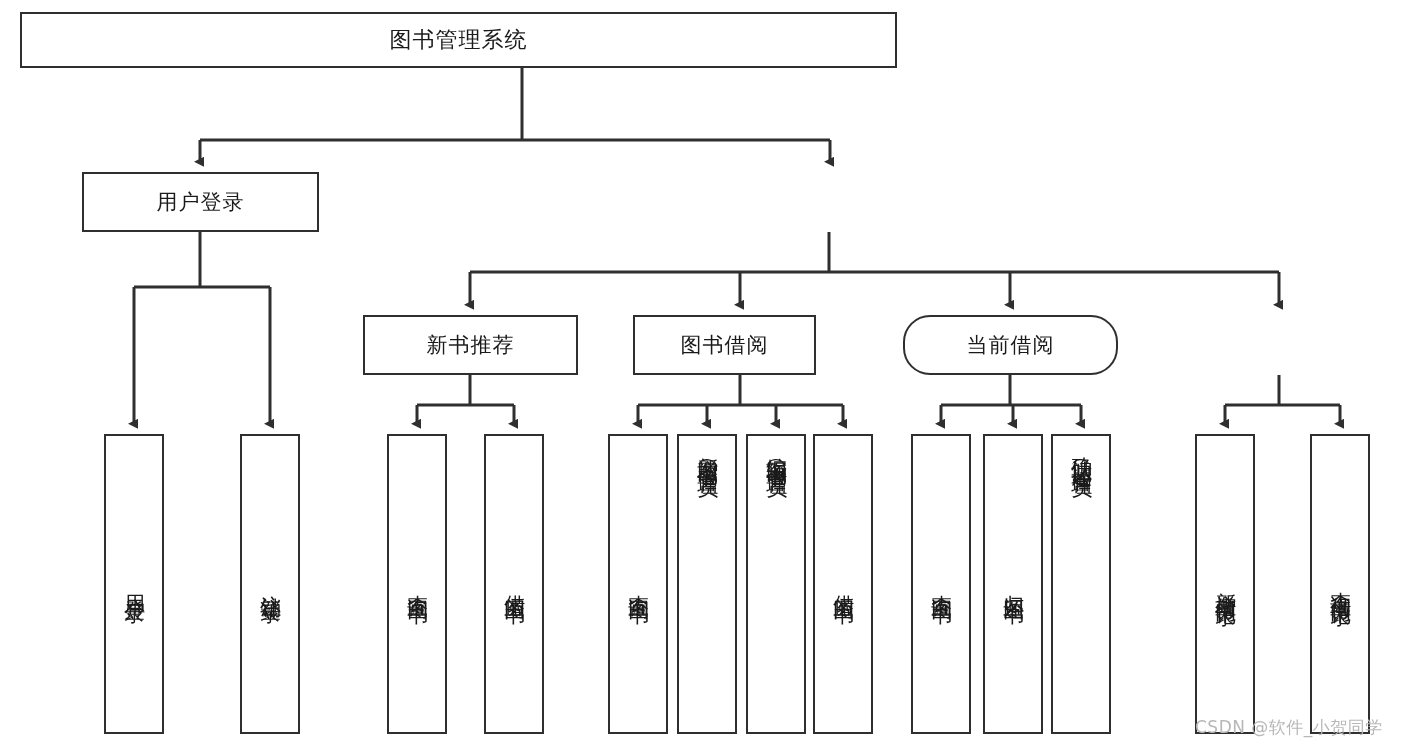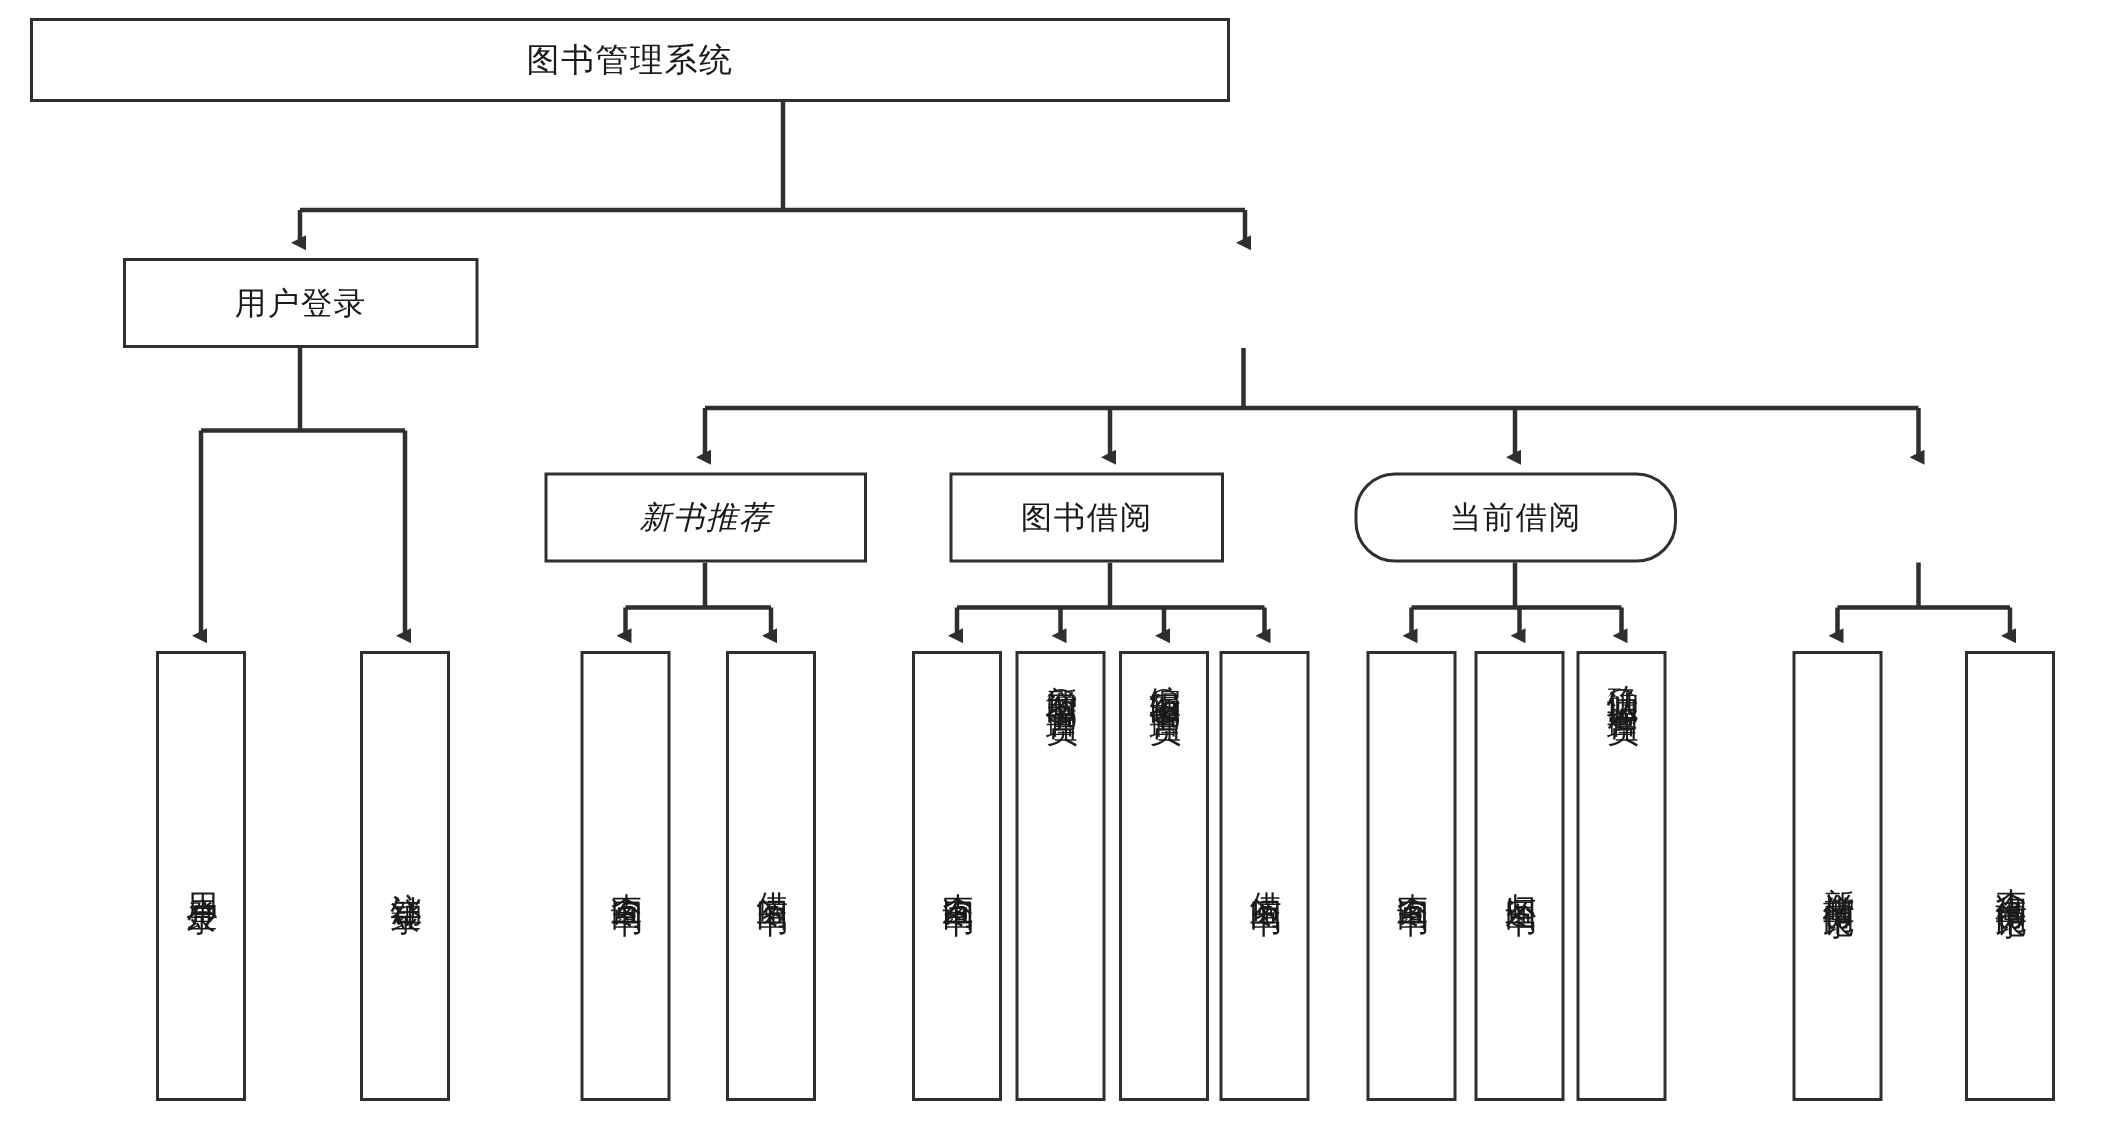--- a/index.html
+++ b/index.html
@@ -123,29 +123,29 @@
       <path d="M1013,405 L1013,424" marker-end="url(#arrow)"></path>
       <path d="M1081,405 L1081,424" marker-end="url(#arrow)"></path>
 
       <path d="M1279,375 L1279,405"></path>
       <path d="M1225,405 L1340,405"></path>
       <path d="M1225,405 L1225,424" marker-end="url(#arrow)"></path>
       <path d="M1340,405 L1340,424" marker-end="url(#arrow)"></path>
     </g>
   </svg>
 
-  <div class="node horiz root" style="left:20px; top:12px; width:800px; height:56px;font-family:Liberation Serif, serif;">
+  <div class="node horiz root" style="left:20px; top:12px; width:877px; height:56px;">
     <span class="lbl">图书管理系统</span>
   </div>
 
   <div class="node horiz" style="left:82px; top:172px; width:237px; height:60px;">
     <span class="lbl">用户登录</span>
   </div>
 
-  <div class="node horiz" style="left:363px; top:315px; width:215px; height:60px;font-style:italic;">
+  <div class="node horiz" style="left:363px; top:315px; width:215px; height:60px;">
     <span class="lbl">新书推荐</span>
   </div>
   <div class="node horiz" style="left:633px; top:315px; width:183px; height:60px;">
     <span class="lbl">图书借阅</span>
   </div>
   <div class="node horiz" style="left:903px; top:315px; width:215px; height:60px;border-radius:27px;">
     <span class="lbl">当前借阅</span>
   </div>
 
   <div class="node vert" style="left:104px; top:434px; width:60px; height:300px;">
@@ -185,14 +185,15 @@
     <span class="lbl">确认归还（管理员）</span>
   </div>
 
   <div class="node vert" style="left:1195px; top:434px; width:60px; height:300px;">
     <span class="lbl">新增借阅记录</span>
   </div>
   <div class="node vert" style="left:1310px; top:434px; width:60px; height:300px;">
     <span class="lbl">查询借阅记录</span>
   </div>
 
+  <div class="watermark" style="left:1195px; top:716px;">CSDN @软件_小贺同学</div>
 
 </div>
 
 </body></html>

